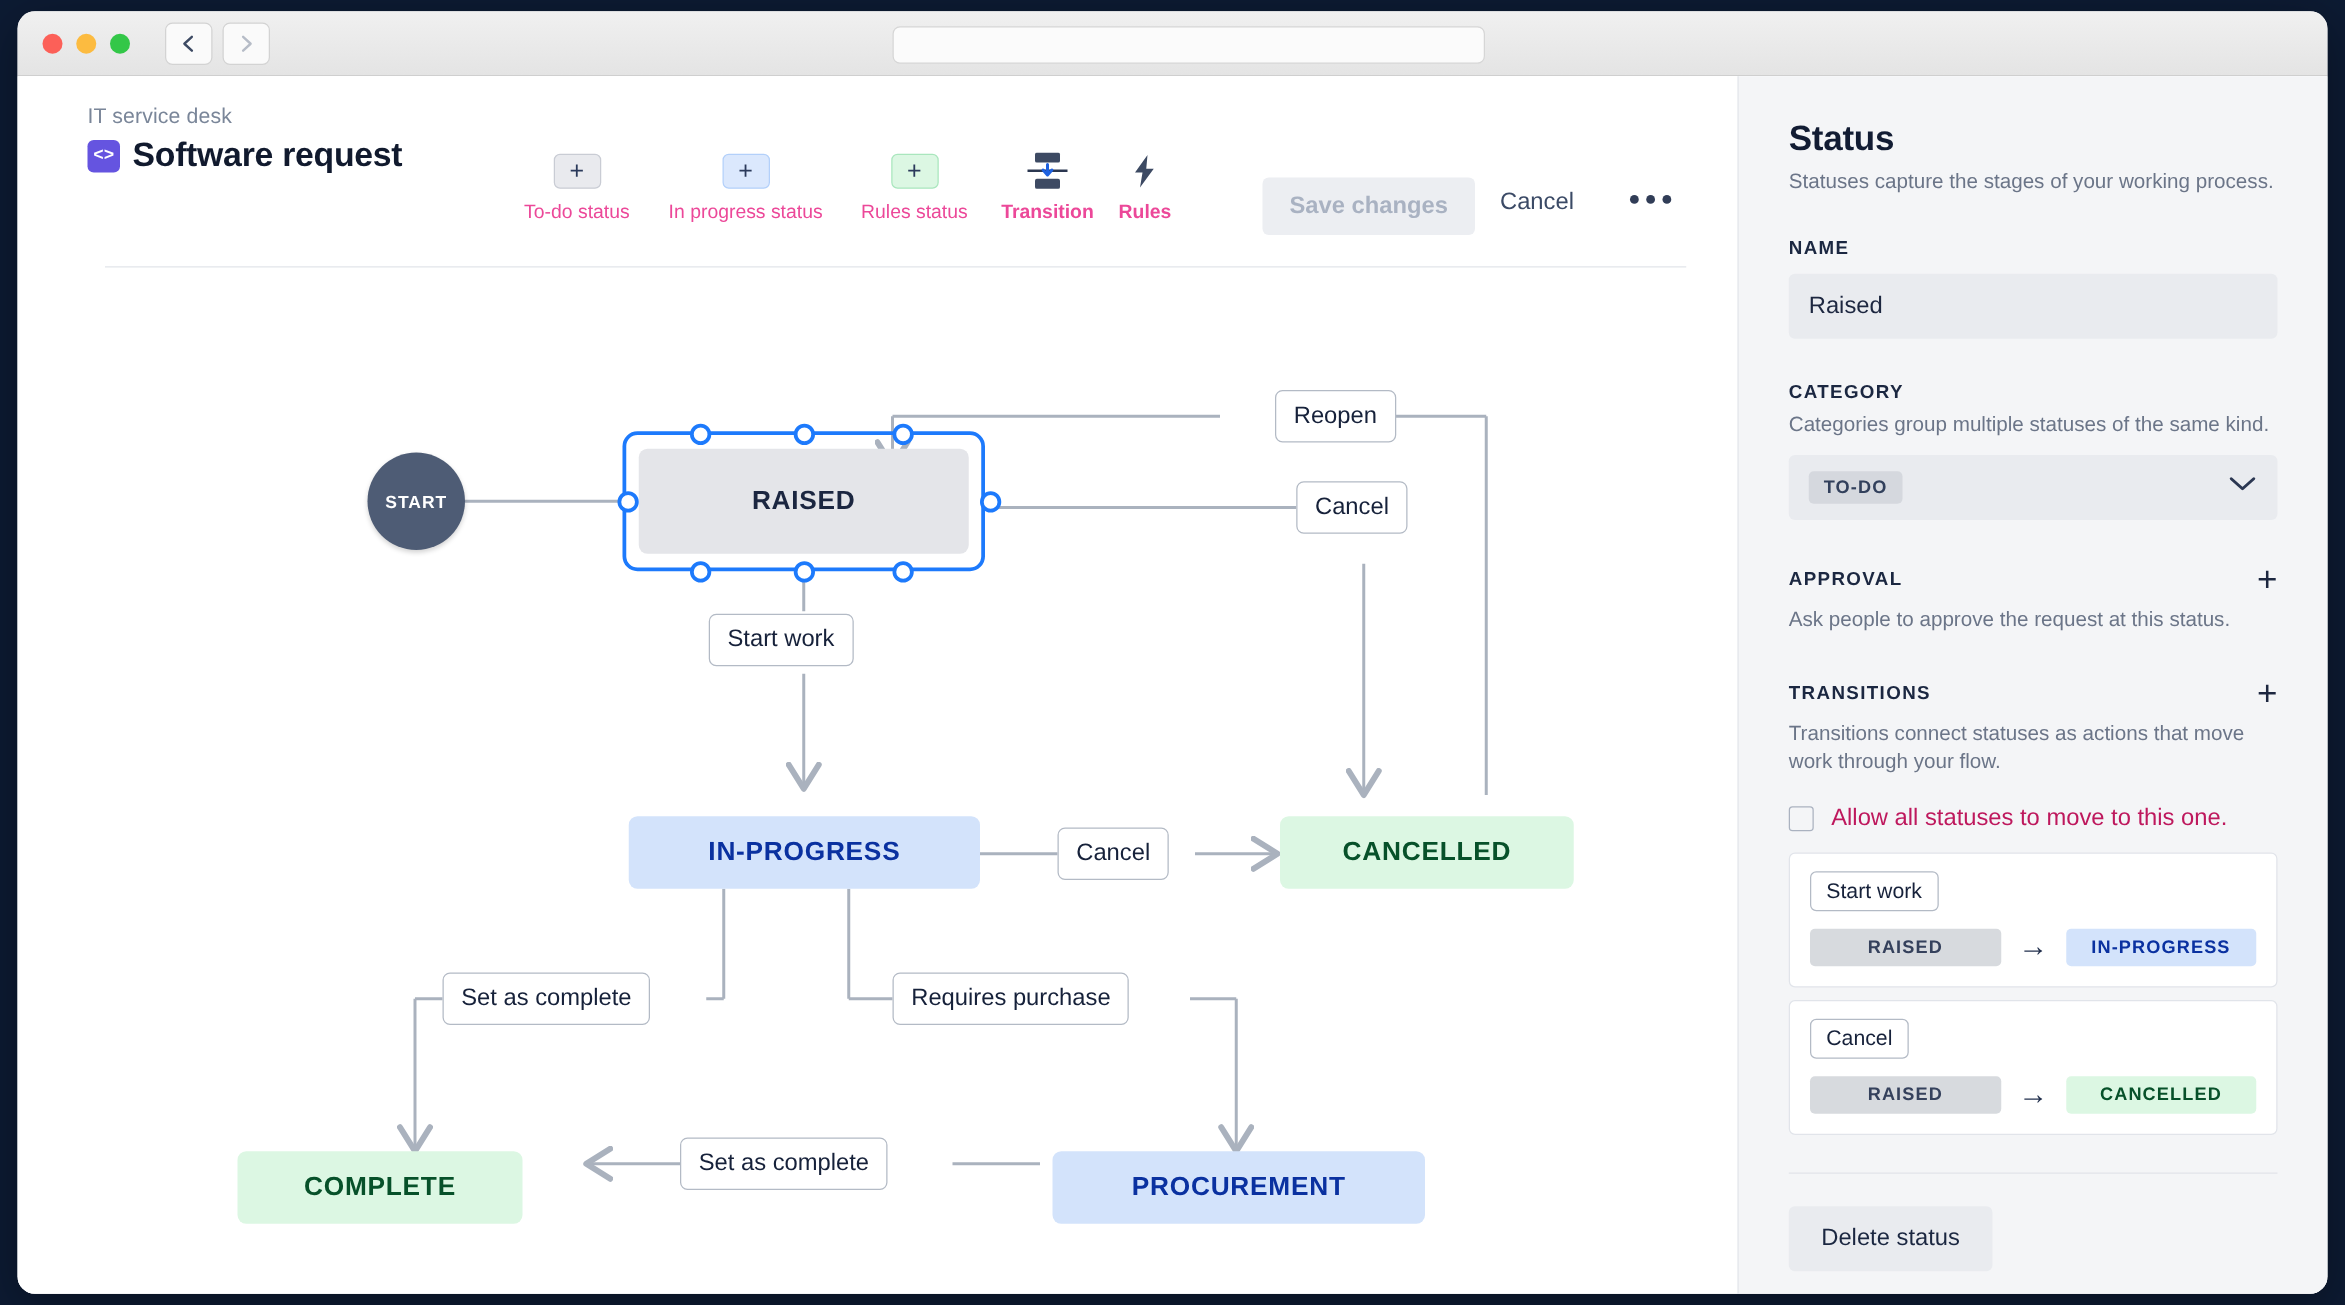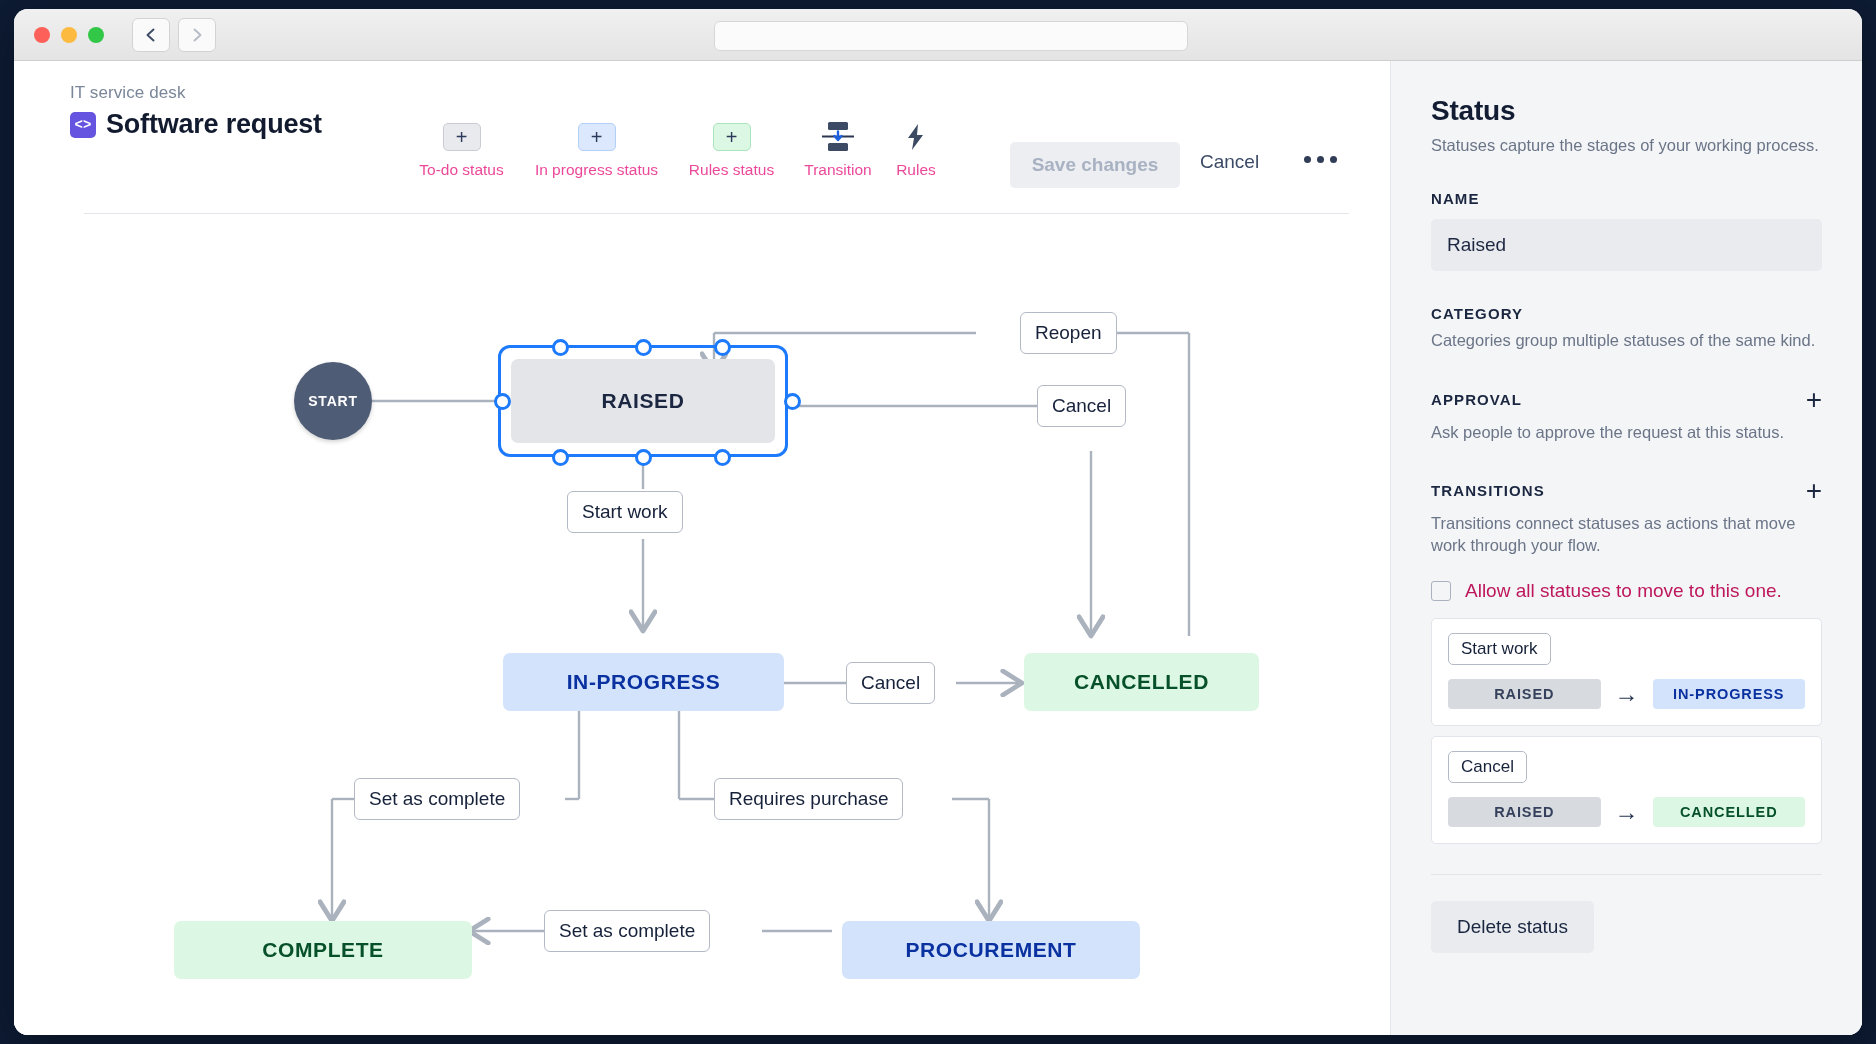--- a/index.html
+++ b/index.html
@@ -73,21 +73,21 @@
     width: 26px; height: 26px; border-radius: 5px;
     background: #6554e0; color: #fff;
     font-size: 14px; font-weight: bold;
     display: flex; align-items: center; justify-content: center;
     font-family: "Liberation Mono", monospace;
   }
   .projtitle { font-size: 27px; font-weight: bold; color: #111a2e; letter-spacing: -.2px; }
 
   .tools { position: absolute; left: 380px; top: 62px; display: flex; align-items: flex-start; gap: 0; }
   .tool { width: 135px; display: flex; flex-direction: column; align-items: center; gap: 10px; }
-  .tool.narrow { width: 78px; }
+  .tool.narrow { width: 78px; font-weight: bold; }
   .plusbox {
     width: 38px; height: 28px; border-radius: 5px;
     display: flex; align-items: center; justify-content: center;
     font-size: 20px; color: #2b3a5b; line-height: 1;
   }
   .plusbox.todo { background: #e9eaee; border: 1px solid #c9ccd4; }
   .plusbox.prog { background: #dbe8fd; border: 1px solid #b3d0fa; }
   .plusbox.done { background: #dcf7e3; border: 1px solid #a9e6bd; }
   .toollabel { font-size: 15.5px; color: #5b6borrow; }
   .toollabel { color: #ec4899; }
@@ -363,21 +363,21 @@
         <div class="handle" style="left:538px; top:228px;"></div>
         <div class="handle" style="left:621px; top:228px;"></div>
         <div class="handle" style="left:700px; top:228px;"></div>
 
         <div class="node inprog" style="left:489px; top:432px; width:281px; height:58px;">IN-PROGRESS</div>
 
         <div class="node cancelled" style="left:1010px; top:432px; width:235px; height:58px;">CANCELLED</div>
 
         <div class="node proc" style="left:828px; top:700px; width:298px; height:58px;">PROCUREMENT</div>
 
-        <div class="node complete" style="left:160px; top:700px; width:298px; height:58px;">COMPLETE</div>
+        <div class="node complete" style="left:176px; top:700px; width:228px; height:58px;">COMPLETE</div>
 
         <div class="edgelabel" style="left:962px; top:91px;margin-left:44px;">Reopen</div>
         <div class="edgelabel" style="left:1023px; top:164px;">Cancel</div>
         <div class="edgelabel" style="left:553px; top:270px;">Start work</div>
         <div class="edgelabel" style="left:832px; top:441px;">Cancel</div>
         <div class="edgelabel" style="left:340px; top:557px;">Set as complete</div>
         <div class="edgelabel" style="left:700px; top:557px;">Requires purchase</div>
         <div class="edgelabel" style="left:530px; top:689px;">Set as complete</div>
       </div>
     </div>
@@ -385,20 +385,28 @@
     <div class="rightpane">
       <div class="rp">
         <h1>Status</h1>
         <div class="sub">Statuses capture the stages of your working process.</div>
 
         <div class="seclabel">NAME</div>
         <div class="field">Raised</div>
 
         <div class="seclabel">CATEGORY</div>
         <div class="sub" style="margin-top:7px">Categories group multiple statuses of the same kind.</div>
+        <div class="selectfield">
+          <span class="chip">TO-DO</span>
+          <span class="chev">
+            <svg width="24" height="14" viewBox="0 0 24 14">
+              <path d="M3 3 L12 11 L21 3" fill="none" stroke="#2b3752" stroke-width="2.4" stroke-linecap="round" stroke-linejoin="round"></path>
+            </svg>
+          </span>
+        </div>
 
         <div class="rowhead">
           <div class="seclabel">APPROVAL</div>
           <div class="plusicon">+</div>
         </div>
         <div class="sub" style="margin-top:7px">Ask people to approve the request at this status.</div>
 
         <div class="rowhead">
           <div class="seclabel">TRANSITIONS</div>
           <div class="plusicon">+</div>

